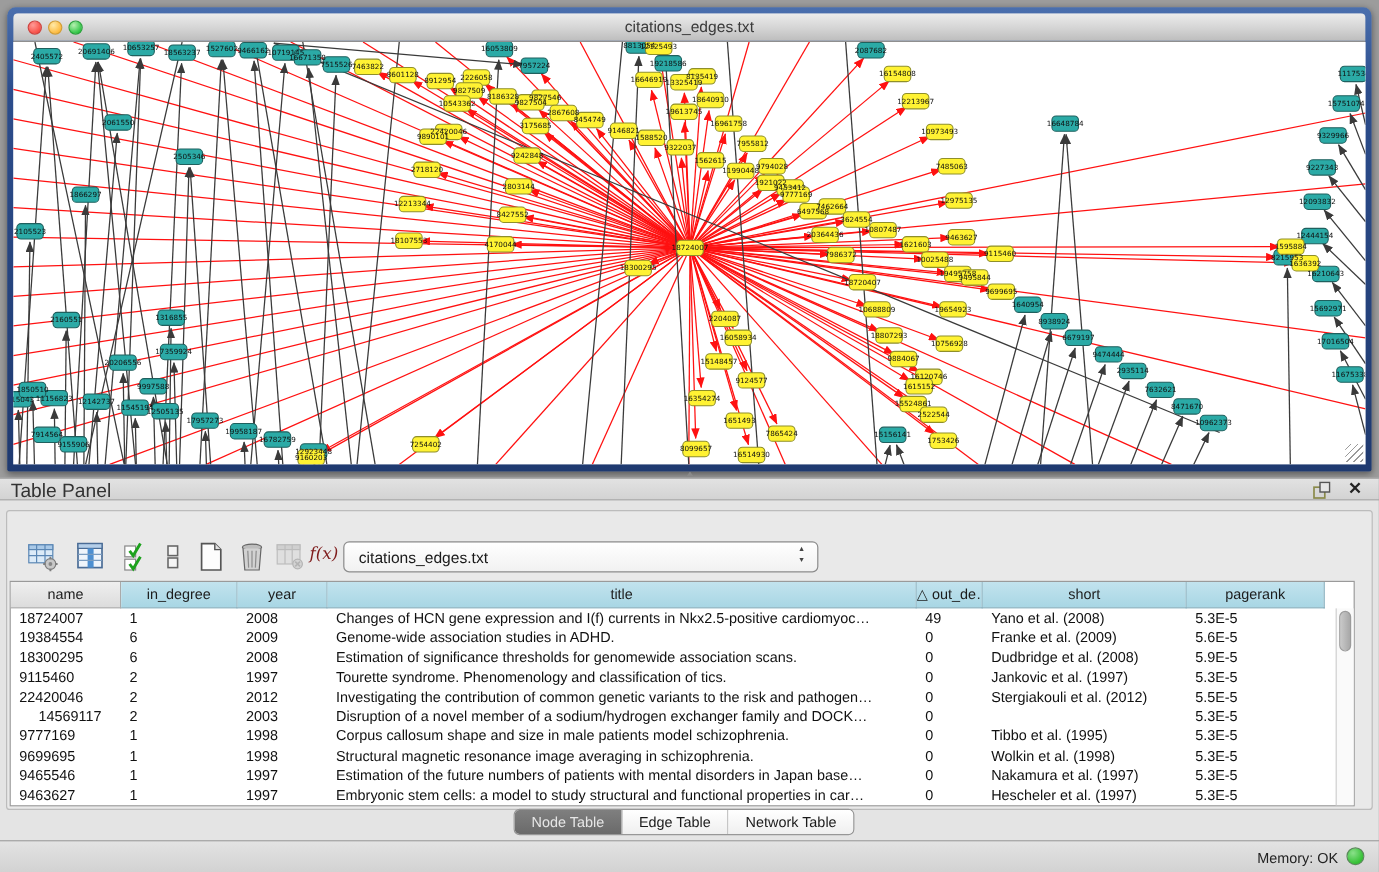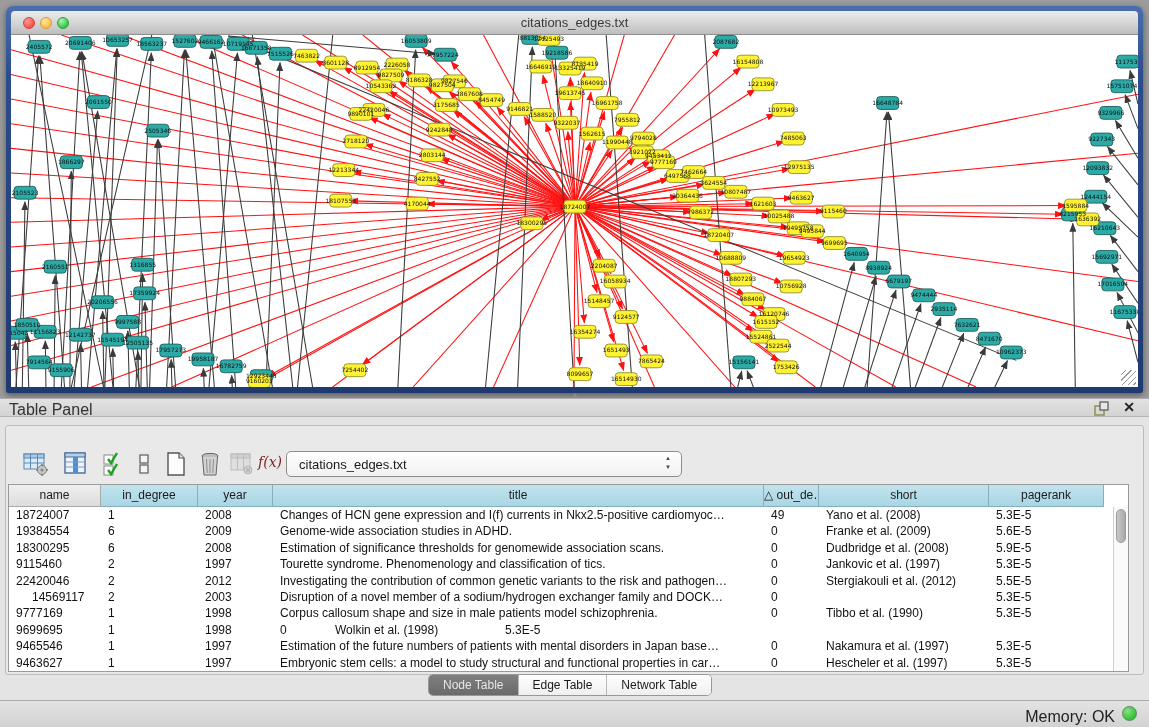--- a/index.html
+++ b/index.html
@@ -70,21 +70,21 @@
   #tabs { position:absolute; left:428px; top:257px; height:22px; display:flex;
     border:1px solid #979797; border-radius:5px; overflow:hidden; background:#fff; }
   .tab { font-size:12px; padding:0 14px; line-height:21px; color:#1a1a1a;
     background:linear-gradient(180deg,#ffffff,#efefef); border-right:1px solid #b8b8b8; }
   .tab:last-child { border-right:none; }
   .tab.active { background:linear-gradient(180deg,#7f7f7f,#6a6a6a); color:#e6e6e6; }
 
   
   #statusbar { position:absolute; left:0; top:700px; width:1149px; height:27px;
     background:linear-gradient(180deg,#e3e3e3,#d2d2d2); border-top:1px solid #ababab; }
-  #mem-label { position:absolute; right:34px; top:7px; font-size:16px; color:#222; }
+  #mem-label { position:absolute; right:34px; top:7px; font-size:12px; color:#222; }
   #mem-dot { position:absolute; right:12px; top:5px; width:15px; height:15px; border-radius:50%;
     background:radial-gradient(circle at 35% 30%, #8ae08a, #35c135 70%); border:1px solid #5a8a5a; }
 </style>
 </head>
 <body>
 
 <div id="desktop">
   <div id="net-window">
     <div id="titlebar">
       <div class="light" id="light-close"></div>
@@ -735,27 +735,28 @@
             <div class="tcell" style="width: 55px;">0</div>
             <div class="tcell" style="width: 170px; margin-top: 30px;">de Silva et al. (2003)</div>
             <div class="tcell" style="width: 115px;">5.3E-5</div>
           </div>
           <div class="trow">
             <div class="tcell" style="width: 92px;">9777169</div>
             <div class="tcell" style="width: 97px;">1</div>
             <div class="tcell" style="width: 75px;">1998</div>
             <div class="tcell" style="width: 491px;">Corpus callosum shape and size in male patients model schizophrenia.</div>
             <div class="tcell" style="width: 55px;">0</div>
-            <div class="tcell" style="width: 170px;">Tibbo et al. (1990)</div>
+            <div class="tcell" style="width: 170px;">Tibbo et al. (1995)</div>
             <div class="tcell" style="width: 115px;">5.3E-5</div>
           </div>
           <div class="trow">
             <div class="tcell" style="width: 92px;">9699695</div>
             <div class="tcell" style="width: 97px;">1</div>
             <div class="tcell" style="width: 75px;">1998</div>
+            <div class="tcell" style="width: 491px;">Structural magnetic resonance image averaging in schizophrenia.</div>
             <div class="tcell" style="width: 55px;">0</div>
             <div class="tcell" style="width: 170px;">Wolkin et al. (1998)</div>
             <div class="tcell" style="width: 115px;">5.3E-5</div>
           </div>
           <div class="trow">
             <div class="tcell" style="width: 92px;">9465546</div>
             <div class="tcell" style="width: 97px;">1</div>
             <div class="tcell" style="width: 75px;">1997</div>
             <div class="tcell" style="width: 491px;">Estimation of the future numbers of patients with mental disorders in Japan base…</div>
             <div class="tcell" style="width: 55px;">0</div>

